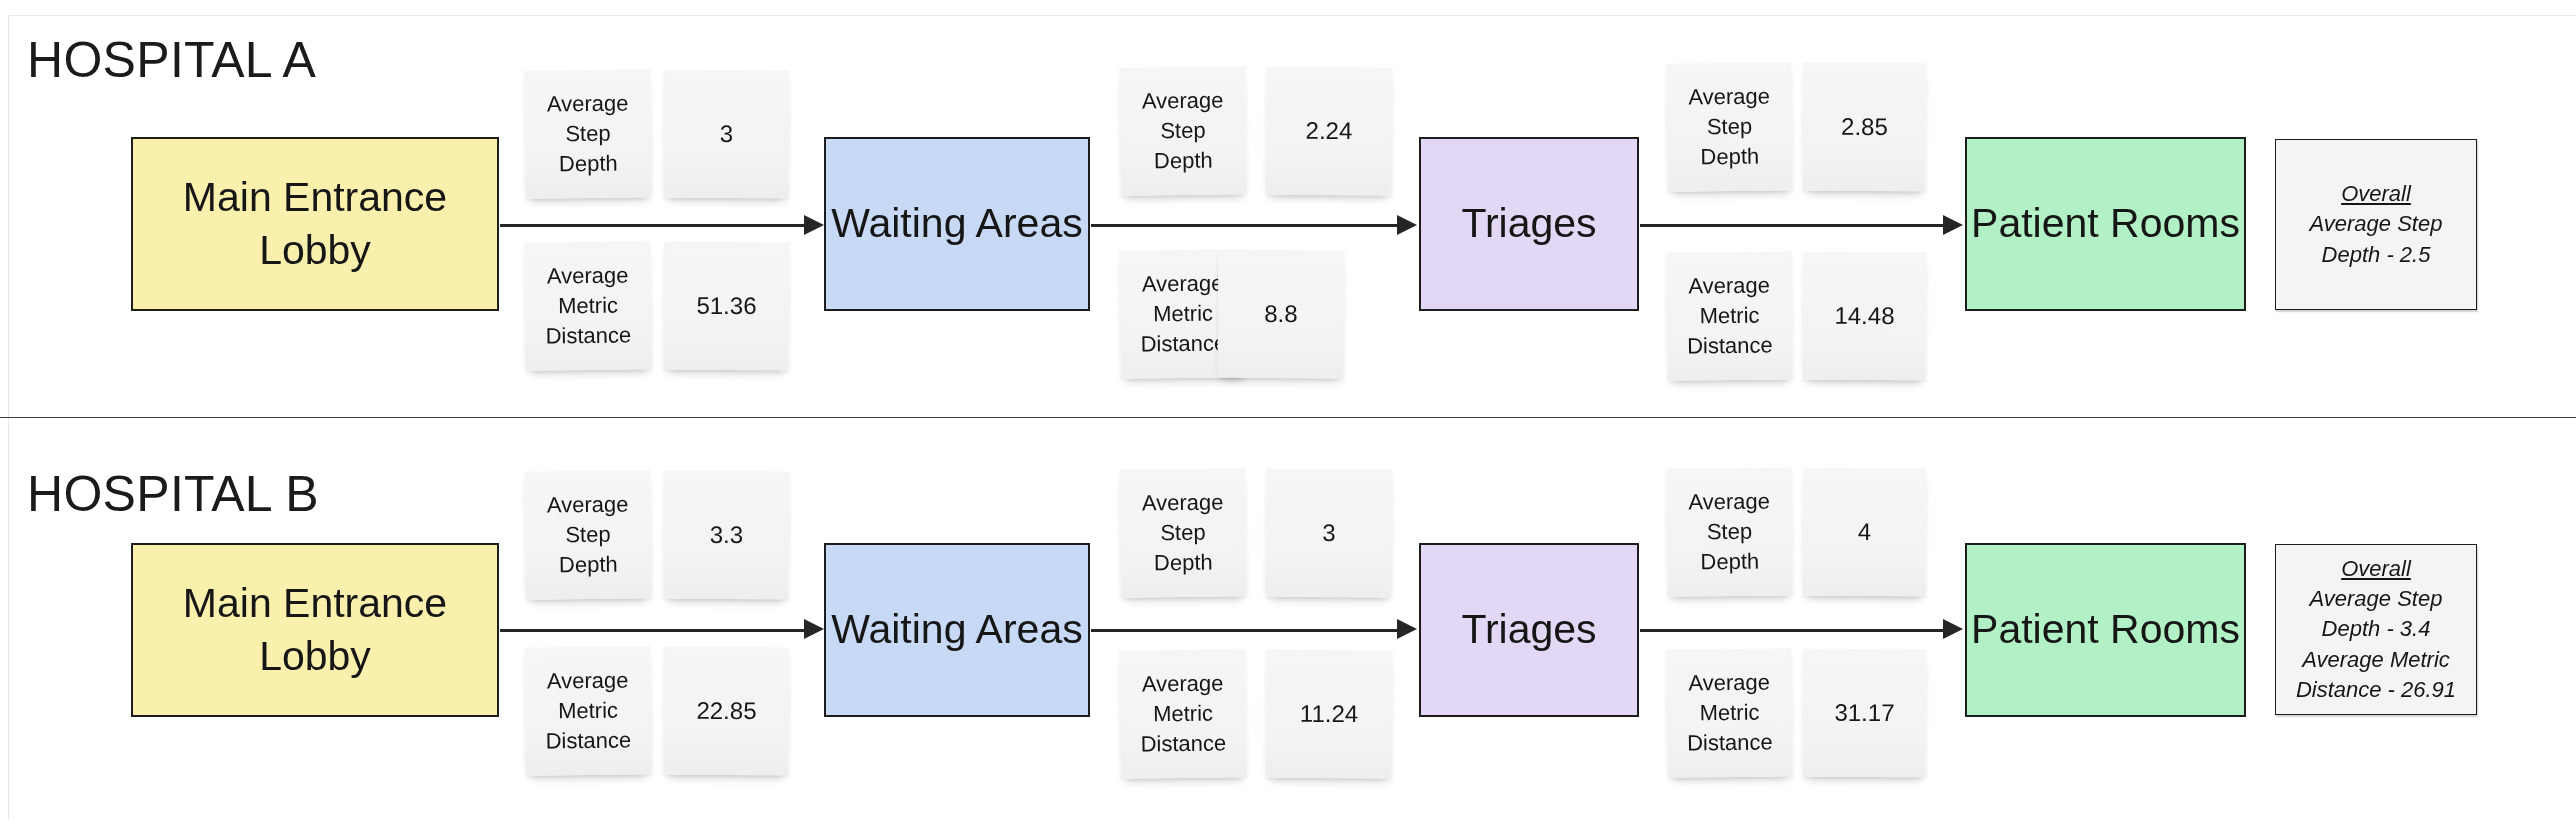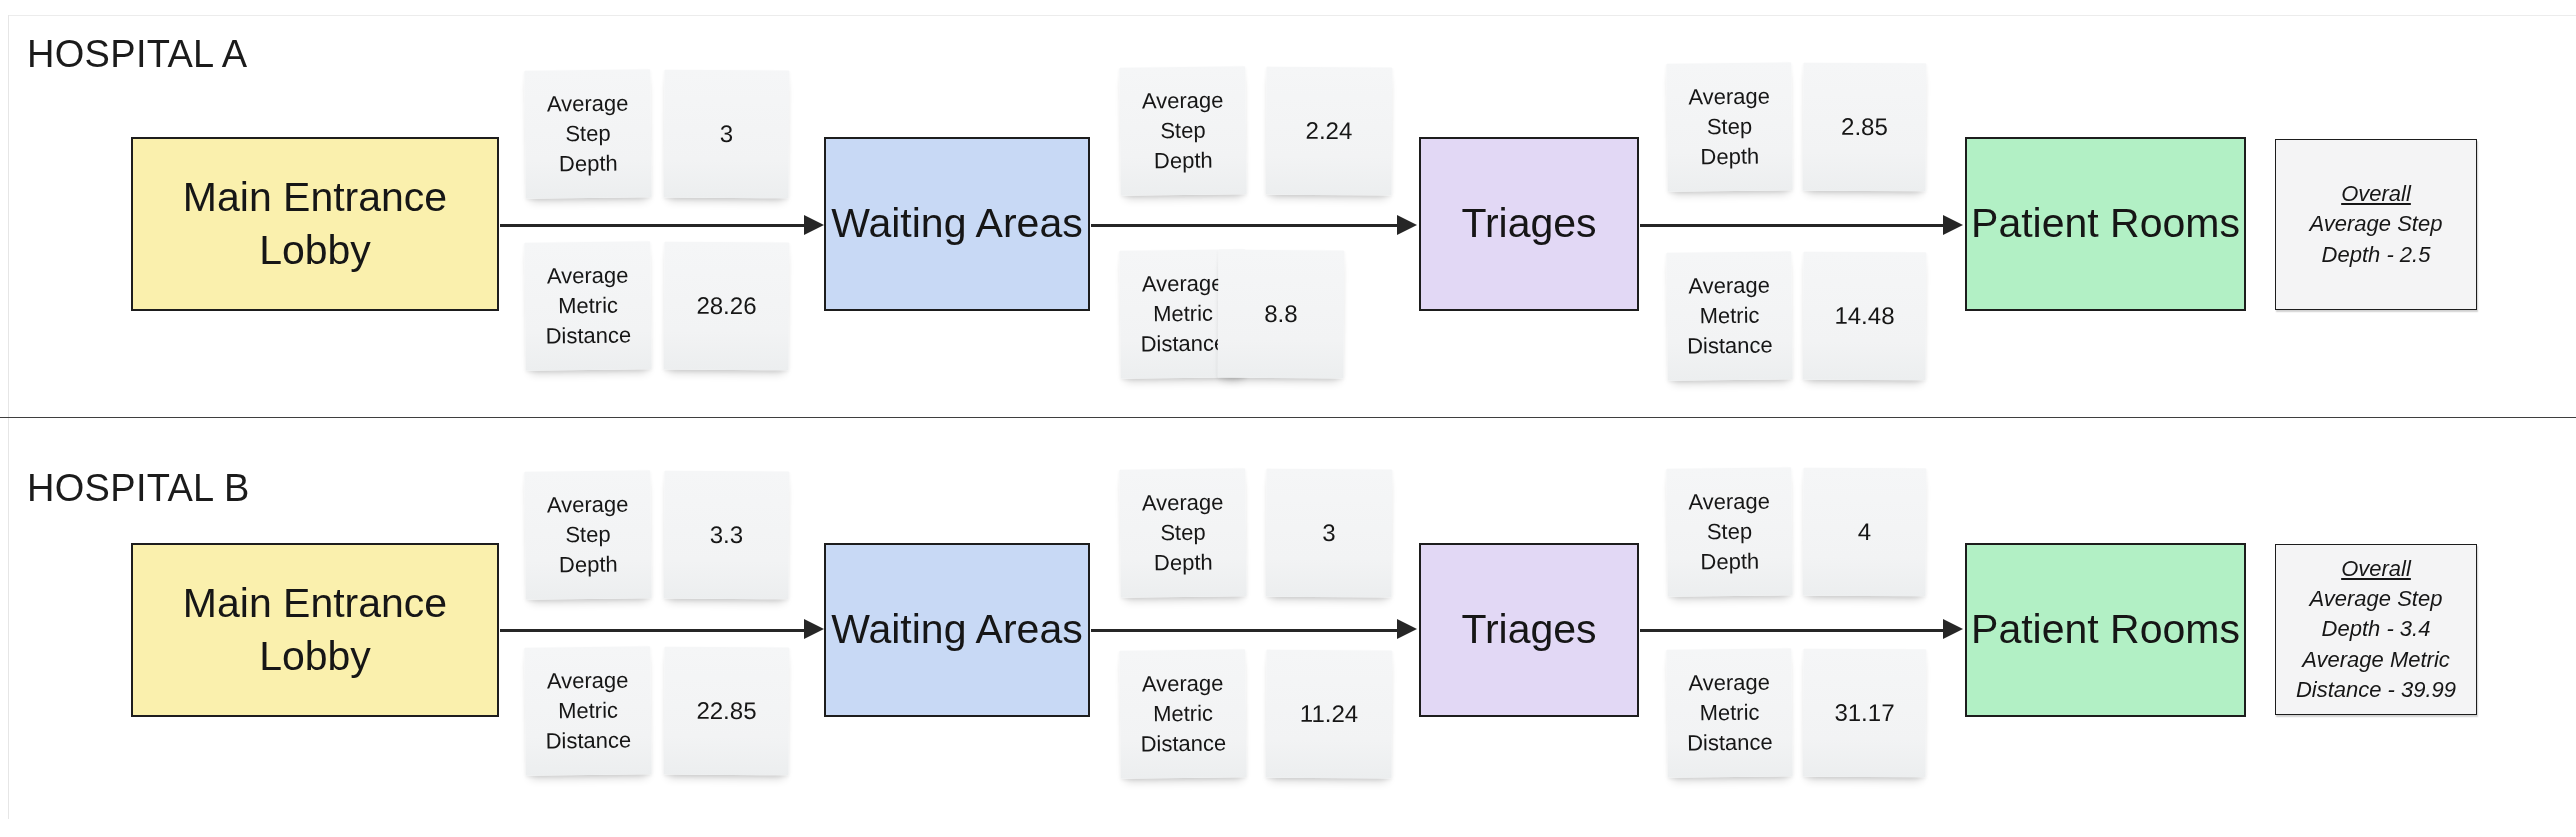--- a/index.html
+++ b/index.html
@@ -1,21 +1,21 @@
 <!DOCTYPE html>
 <html style="--lobby-fill: #FAF0AD; --waiting-fill: #C8D9F5; --triages-fill: #E2D8F5; --patient-fill: #B2F0C5; --shape-border: #1D1D1D; --sticky-fill: #F2F3F4; --overall-fill: #F4F4F5; --arrow: #262626; --divider: #3F3F3F; --text: #161616;font-size:9.7px"><head>
 <meta charset="utf-8">
 <style>
   html,body{margin:0;padding:0;background:#ffffff;}
   body{font-family:"Liberation Sans","DejaVu Sans",sans-serif;color:#161616;}
   .canvas{position:relative;width:2576px;height:838px;background:#ffffff;overflow:hidden;}
   .frame-top{position:absolute;left:8px;top:14.6px;right:0;height:0;border-top:1.2px solid #ececec;}
   .frame-left{position:absolute;left:8px;top:14.6px;width:0;height:804px;border-left:1.2px solid #e6e6e6;}
   .divider{position:absolute;left:0;top:417px;width:100%;height:0;border-top:1.2px solid var(--divider,#3f3f3f);}
-  .section-title{position:absolute;margin:0;font-size:38px;font-weight:400;letter-spacing:0.3px;color:#1b1b1b;line-height:1;}
+  .section-title{position:absolute;margin:0;font-size:50px;font-weight:400;letter-spacing:0.3px;color:#1b1b1b;line-height:1;}
   .flow-box{position:absolute;box-sizing:border-box;border:2.4px solid var(--shape-border,#1d1d1d);
     display:flex;align-items:center;justify-content:center;text-align:center;
     font-size:41px;line-height:1.3;color:var(--text,#161616);}
   .fill-lobby{background:var(--lobby-fill,#FAF0AD);text-align:center;}
   .fill-waiting{background:var(--waiting-fill,#C8D9F5);}
   .fill-triages{background:var(--triages-fill,#E2D8F5);}
   .fill-patient{background:var(--patient-fill,#B2F0C5);}
   .sticky{position:absolute;box-sizing:border-box;background:linear-gradient(180deg,#f5f6f7 0%,var(--sticky-fill,#F2F3F4) 70%,#eceeef 100%);
     border-radius:1.2px;display:flex;align-items:center;justify-content:center;text-align:center;
     box-shadow:0 7.3px 9.7px -4.9px rgba(0,0,0,.20),0 1.8px 3.6px rgba(0,0,0,.06);}
@@ -50,21 +50,21 @@
     <div class="sticky label" style="left:525px;top:70px;width:126px;height:128px;">
       <span>Average Step Depth</span>
     </div>
     <div class="sticky value" style="left:664px;top:70px;width:125px;height:128px;">
       <span>3</span>
     </div>
     <div class="sticky label" style="left:525px;top:242px;width:126px;height:128px;">
       <span>Average Metric Distance</span>
     </div>
     <div class="sticky value" style="left:664px;top:242px;width:125px;height:128px;">
-      <span>28.26</span>
+      <span>51.36</span>
     </div>
 
     <div class="flow-box fill-waiting" style="left:824px;top:137px;width:266px;height:174px;">
       <span>Waiting Areas</span>
     </div>
 
     <div class="arrow-line" style="left:1091px;top:224px;width:307px;"></div>
     <div class="arrow-head" style="left:1397px;top:215px;"></div>
 
     <div class="sticky label" style="left:1120px;top:67px;width:126px;height:128px;">
@@ -175,17 +175,17 @@
       <span>31.17</span>
     </div>
 
     <div class="flow-box fill-patient" style="left:1965px;top:543px;width:281px;height:174px;">
       <span>Patient Rooms</span>
     </div>
 
     <div class="overall-box" style="left:2275px;top:544px;width:202px;height:171px;">
       <span class="overall-heading">Overall</span>
       <span>Average Step Depth - 3.4</span>
-      <span>Average Metric Distance - 39.99</span>
+      <span>Average Metric Distance - 26.91</span>
     </div>
   </section>
 </div>
 
 
 </body></html>

